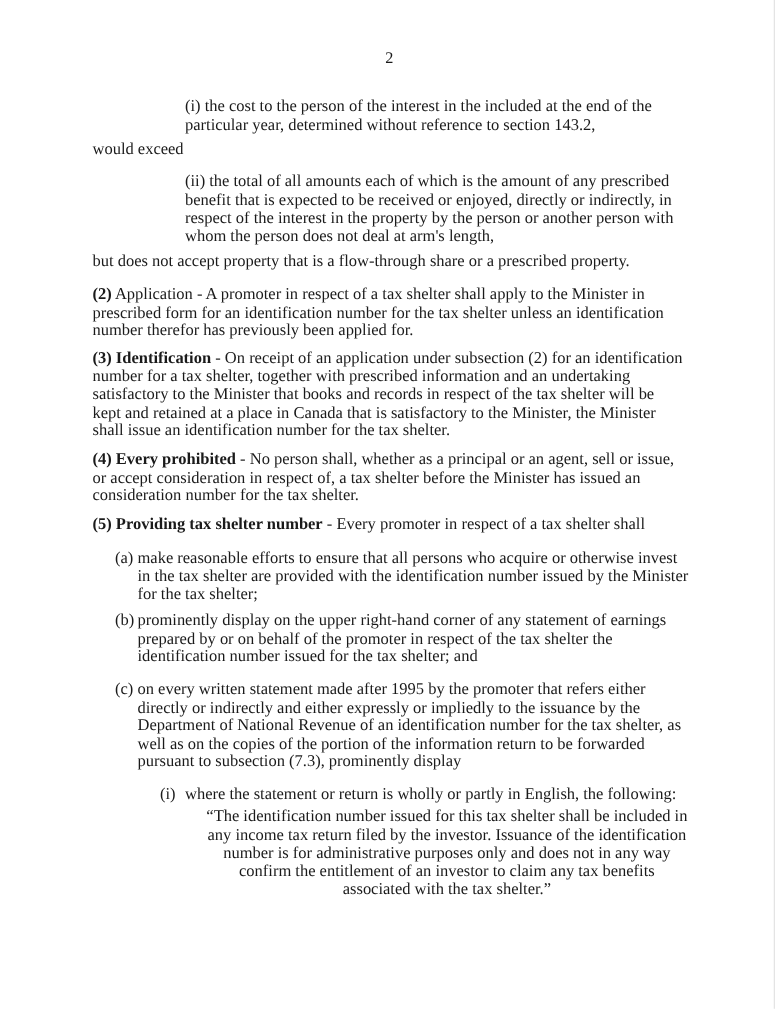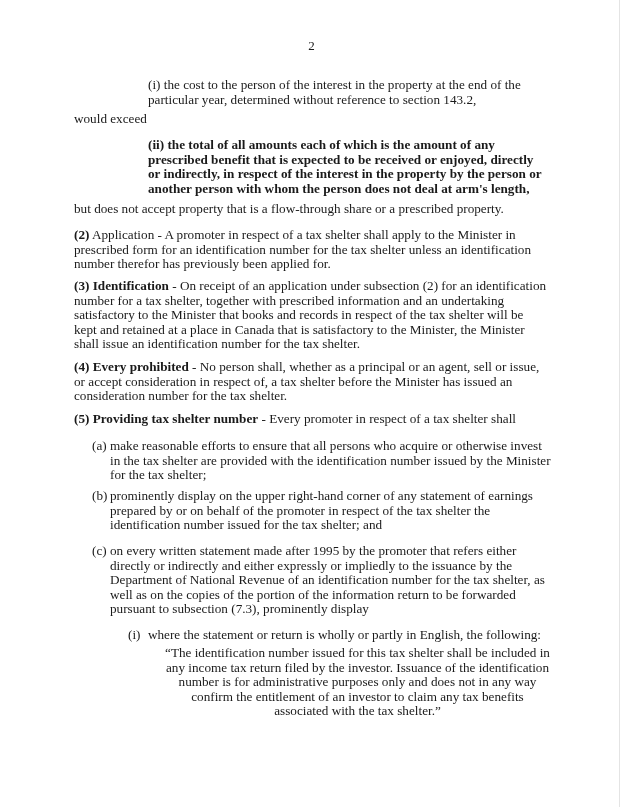--- a/index.html
+++ b/index.html
@@ -19,25 +19,25 @@
   .quote { left:165px; width:385px; }
   b { font-weight:bold; }
 </style>
 </head>
 <body>
 
 <div class="page-edge"></div>
 
 <div class="pnum">2</div>
 
-<p class="blk ind1" style="top:78px;">(i) the cost to the person of the interest in the property at the end of the particular year, determined without reference to section 143.2,</p>
+<p class="blk ind1" style="top:78px;">(i) the cost to the person of the interest in the included at the end of the particular year, determined without reference to section 143.2,</p>
 
 <p class="blk full" style="top:112px;">would exceed</p>
 
-<p class="blk ind1" style="top:138px;font-weight:bold;">(ii) the total of all amounts each of which is the amount of any prescribed benefit that is expected to be received or enjoyed, directly or indirectly, in respect of the interest in the property by the person or another person with whom the person does not deal at arm's length,</p>
+<p class="blk ind1" style="top:138px;">(ii) the total of all amounts each of which is the amount of any prescribed benefit that is expected to be received or enjoyed, directly or indirectly, in respect of the interest in the property by the person or another person with whom the person does not deal at arm's length,</p>
 
 <p class="blk full" style="top:202px;">but does not accept property that is a flow-through share or a prescribed property.</p>
 
 <p class="blk full" style="top:228px;">
   <b>(2)</b><span> Application - </span><span>A promoter in respect of a tax shelter shall apply to the Minister in prescribed form for an identification number for the tax shelter unless an identification number therefor has previously been applied for.</span>
 </p>
 
 <p class="blk full" style="top:279px;">
   <b>(3)</b><b> Identification</b><span> - </span><span>On receipt of an application under subsection (2) for an identification number for a tax shelter, together with prescribed information and an undertaking satisfactory to the Minister that books and records in respect of the tax shelter will be kept and retained at a place in Canada that is satisfactory to the Minister, the Minister shall issue an identification number for the tax shelter.</span>
 </p>

